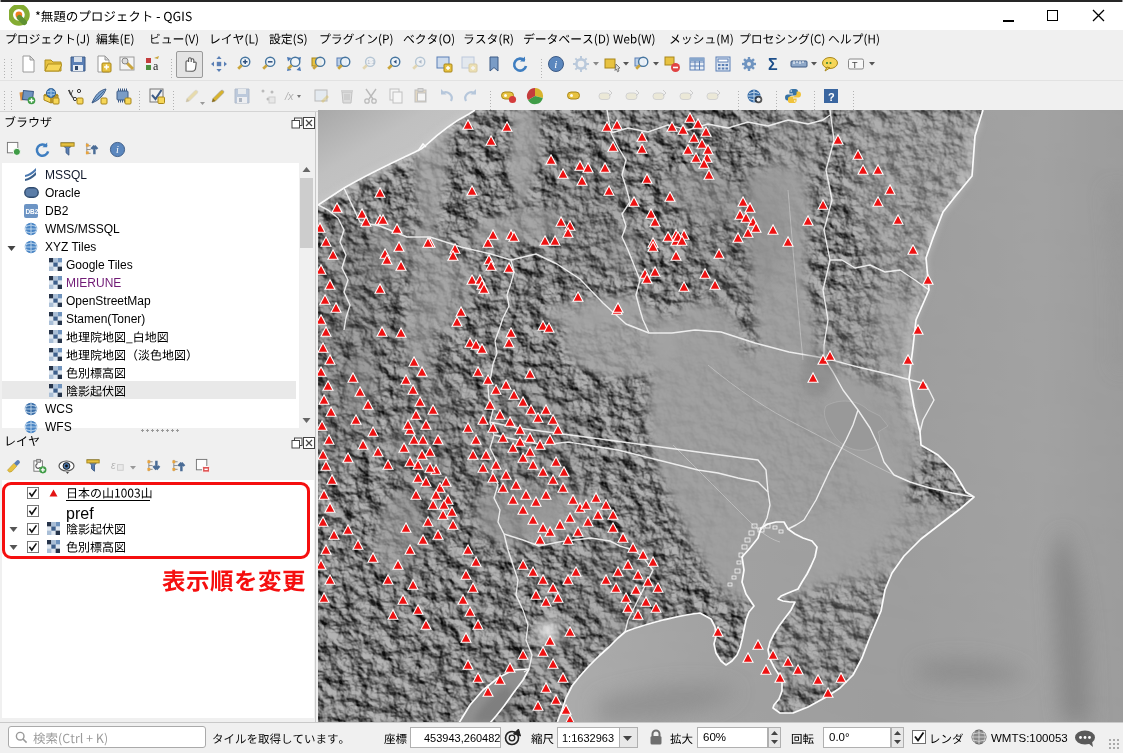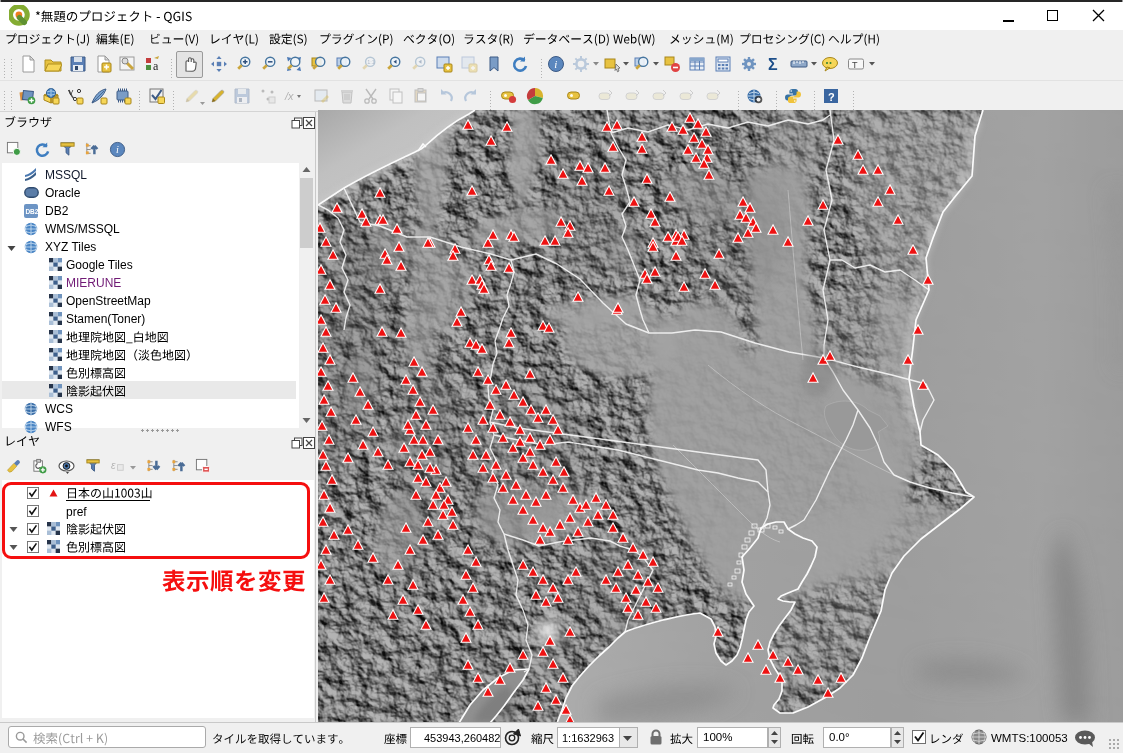--- a/index.html
+++ b/index.html
@@ -704,21 +704,21 @@
     <path d="M4.5,0.5 L8.5,7.5 L0.5,7.5 z" fill="#e31414"></path>
   </svg>
 <svg style="position:absolute;left:66px;top:487.4px" width="89" height="16" viewBox="0 0 89 16">
     <path d="M3.0 6.3H9.0V9.7H3.0ZM3.0 5.4V2.2H9.0V5.4ZM2.1 1.3V11.4H3.0V10.6H9.0V11.3H10.0V1.3Z M17.5 0.5V3.0H12.8V3.9H17.0C15.9 6.0 14.2 7.9 12.4 8.9C12.6 9.1 12.9 9.4 13.0 9.6C14.8 8.6 16.4 6.8 17.5 4.7V8.4H15.2V9.3H17.5V11.5H18.5V9.3H20.8V8.4H18.5V4.7C19.5 6.8 21.2 8.6 23.0 9.6C23.1 9.3 23.4 9.0 23.7 8.8C21.8 7.9 20.0 6.0 19.0 3.9H23.2V3.0H18.5V0.5Z M29.7 2.9C29.6 4.0 29.3 5.1 29.0 6.1C28.4 8.1 27.8 8.9 27.2 8.9C26.7 8.9 26.0 8.3 26.0 6.7C26.0 5.1 27.4 3.1 29.7 2.9ZM30.7 2.8C32.7 3.0 33.9 4.5 33.9 6.3C33.9 8.4 32.4 9.5 30.9 9.9C30.6 9.9 30.2 10.0 29.8 10.0L30.4 10.9C33.2 10.6 34.9 8.9 34.9 6.4C34.9 3.9 33.1 1.9 30.3 1.9C27.4 1.9 25.1 4.2 25.1 6.8C25.1 8.8 26.1 10.0 27.2 10.0C28.3 10.0 29.3 8.8 30.0 6.3C30.3 5.2 30.6 4.0 30.7 2.8Z M45.9 3.3V9.5H42.4V0.7H41.5V9.5H38.2V3.3H37.3V11.4H38.2V10.4H45.9V11.3H46.8V3.3Z M49.1 10.6H53.9V9.6H52.1V1.8H51.3C50.8 2.0 50.2 2.2 49.5 2.4V3.1H51.0V9.6H49.1Z M58.0 10.7C59.7 10.7 60.7 9.2 60.7 6.1C60.7 3.1 59.7 1.6 58.0 1.6C56.3 1.6 55.3 3.1 55.3 6.1C55.3 9.2 56.3 10.7 58.0 10.7ZM58.0 9.8C57.0 9.8 56.3 8.7 56.3 6.1C56.3 3.6 57.0 2.5 58.0 2.5C59.0 2.5 59.7 3.6 59.7 6.1C59.7 8.7 59.0 9.8 58.0 9.8Z M64.7 10.7C66.3 10.7 67.4 9.2 67.4 6.1C67.4 3.1 66.3 1.6 64.7 1.6C63.0 1.6 61.9 3.1 61.9 6.1C61.9 9.2 63.0 10.7 64.7 10.7ZM64.7 9.8C63.7 9.8 63.0 8.7 63.0 6.1C63.0 3.6 63.7 2.5 64.7 2.5C65.7 2.5 66.3 3.6 66.3 6.1C66.3 8.7 65.7 9.8 64.7 9.8Z M71.1 10.7C72.7 10.7 74.0 9.8 74.0 8.2C74.0 7.0 73.1 6.2 72.1 6.0V5.9C73.0 5.6 73.7 4.9 73.7 3.8C73.7 2.4 72.6 1.6 71.1 1.6C70.1 1.6 69.3 2.1 68.7 2.7L69.2 3.3C69.7 2.8 70.4 2.5 71.1 2.5C72.0 2.5 72.6 3.0 72.6 3.9C72.6 4.8 71.9 5.6 70.1 5.6V6.4C72.2 6.4 72.9 7.1 72.9 8.2C72.9 9.2 72.1 9.8 71.1 9.8C70.1 9.8 69.4 9.3 68.9 8.8L68.3 9.5C68.9 10.1 69.8 10.7 71.1 10.7Z M84.5 3.3V9.5H81.1V0.7H80.1V9.5H76.8V3.3H75.9V11.4H76.8V10.4H84.5V11.3H85.4V3.3Z" fill="#000"></path>
   </svg>
 <div class="abs" style="left:66px;top:500px;width:84px;height:1px;background:#000"></div>
 <svg class="abs" style="left:27px;top:505px" width="12" height="12" viewBox="0 0 13 13">
     <rect x="0.5" y="0.5" width="12" height="12" fill="#fff" stroke="#707070"></rect>
     <path d="M2.6,6.2 l2.6,3.6 l5,-7.2" stroke="#111" stroke-width="1.7" fill="none"></path>
   </svg>
-<div class="abs" style="left:66px;top:505px;font-size:12px;color:#000">pref</div>
+<div class="abs" style="left:66px;top:505px;font-size:16px;color:#000">pref</div>
 <svg class="abs" style="left:9px;top:525px" width="9" height="9" viewBox="0 0 9 9">
     <path d="M0.5,2 h8 l-4,5 z" fill="#555"></path>
   </svg>
 <svg class="abs" style="left:27px;top:523px" width="12" height="12" viewBox="0 0 13 13">
     <rect x="0.5" y="0.5" width="12" height="12" fill="#fff" stroke="#707070"></rect>
     <path d="M2.6,6.2 l2.6,3.6 l5,-7.2" stroke="#111" stroke-width="1.7" fill="none"></path>
   </svg>
 <svg class="abs" style="left:47px;top:522px" width="13" height="13" viewBox="0 0 12 12">
     <rect width="12" height="12" fill="#dfe7f0"></rect>
     <rect x="0" y="0" width="4" height="4" fill="#26344a"></rect>
@@ -1281,21 +1281,21 @@
     <path d="M1,1 l4.5,5 l4.5,-5 z" fill="#444"></path>
   </svg>
 <svg class="abs" style="left:649px;top:729px" width="14" height="17" viewBox="0 0 14 17">
 <rect x="1.5" y="7" width="11" height="8.5" rx="1.5" fill="#6e6e6e"></rect>
 <path d="M3.5,7 v-2 a3.5,3.5 0 0 1 7,0 v2" fill="none" stroke="#6e6e6e" stroke-width="2"></path>
   </svg>
 <svg style="position:absolute;left:670px;top:732.9px" width="25" height="15" viewBox="0 0 25 15">
     <path d="M4.5 2.4V5.1C4.5 6.7 4.3 8.9 3.2 10.5C3.4 10.6 3.7 10.9 3.9 11.0C5.1 9.3 5.3 6.8 5.3 5.1V3.2H10.9V2.4H8.1V0.5H7.3V2.4ZM8.6 6.7C9.0 7.5 9.4 8.3 9.7 9.1L6.8 9.4C7.3 7.9 7.8 5.8 8.1 4.1L7.2 4.0C7.0 5.6 6.5 7.9 6.0 9.4L5.0 9.5L5.2 10.3L10.0 9.9C10.2 10.3 10.3 10.7 10.3 11.0L11.1 10.7C10.9 9.6 10.1 7.8 9.3 6.5ZM2.1 0.5V2.8H0.5V3.6H2.1V6.1L0.3 6.6L0.5 7.4L2.1 6.9V10.0C2.1 10.2 2.0 10.2 1.9 10.2C1.7 10.2 1.2 10.2 0.7 10.2C0.8 10.4 0.9 10.8 1.0 11.0C1.7 11.0 2.2 11.0 2.5 10.9C2.8 10.7 2.9 10.5 2.9 10.0V6.7L4.1 6.3L4.0 5.5L2.9 5.9V3.6H4.0V2.8H2.9V0.5Z M16.8 0.5C16.8 1.4 16.8 2.5 16.6 3.8H12.2V4.6H16.5C16.0 6.8 14.9 9.1 12.0 10.3C12.2 10.5 12.5 10.8 12.7 11.0C15.5 9.7 16.7 7.5 17.3 5.3C18.2 7.9 19.6 10.0 21.9 11.0C22.0 10.8 22.3 10.4 22.5 10.2C20.3 9.3 18.8 7.2 18.0 4.6H22.3V3.8H17.5C17.7 2.6 17.7 1.4 17.7 0.5Z" fill="#000"></path>
   </svg>
 <div class="abs" style="left:697px;top:727px;width:71px;height:21px;background:#fff;border:1px solid #b0b0b0"></div>
-<div class="abs" style="left:703px;top:731px;font-size:11.5px;color:#000">100%</div>
+<div class="abs" style="left:703px;top:731px;font-size:11.5px;color:#000">60%</div>
 <div class="abs" style="left:768px;top:727px;width:13px;height:21px;background:#e8e8e8;border:1px solid #b0b0b0"></div>
 <svg class="abs" style="left:770px;top:730px" width="9" height="7">
     <path d="M1,5 l3.5,-4 l3.5,4 z" fill="#444"></path>
   </svg>
 <svg class="abs" style="left:770px;top:739px" width="9" height="7">
     <path d="M1,1 l3.5,4 l3.5,-4 z" fill="#444"></path>
   </svg>
 <svg style="position:absolute;left:791px;top:732.9px" width="25" height="15" viewBox="0 0 25 15">
     <path d="M4.3 4.4H7.1V7.0H4.3ZM3.5 3.6V7.8H8.0V3.6ZM0.9 0.9V11.0H1.8V10.4H9.6V11.0H10.6V0.9ZM1.8 9.6V1.8H9.6V9.6Z M17.6 1.4V2.2H22.1V1.4ZM20.4 7.4C20.8 8.0 21.1 8.8 21.4 9.5L18.6 9.7C19.0 8.5 19.4 6.9 19.7 5.5H22.5V4.7H17.1V5.5H18.7C18.5 6.9 18.1 8.6 17.8 9.8L16.8 9.8L17.0 10.7L21.6 10.3C21.7 10.5 21.8 10.8 21.8 11.0L22.6 10.7C22.4 9.7 21.8 8.2 21.2 7.1ZM12.4 3.3V7.3H14.2V8.3H12.0V9.0H14.2V11.0H15.0V9.0H17.2V8.3H15.0V7.3H16.9V3.3H15.0V2.5H17.1V1.7H15.0V0.5H14.2V1.7H12.1V2.5H14.2V3.3ZM13.1 5.6H14.3V6.7H13.1ZM14.9 5.6H16.2V6.7H14.9ZM13.1 4.0H14.3V5.0H13.1ZM14.9 4.0H16.2V5.0H14.9Z" fill="#000"></path>
   </svg>

